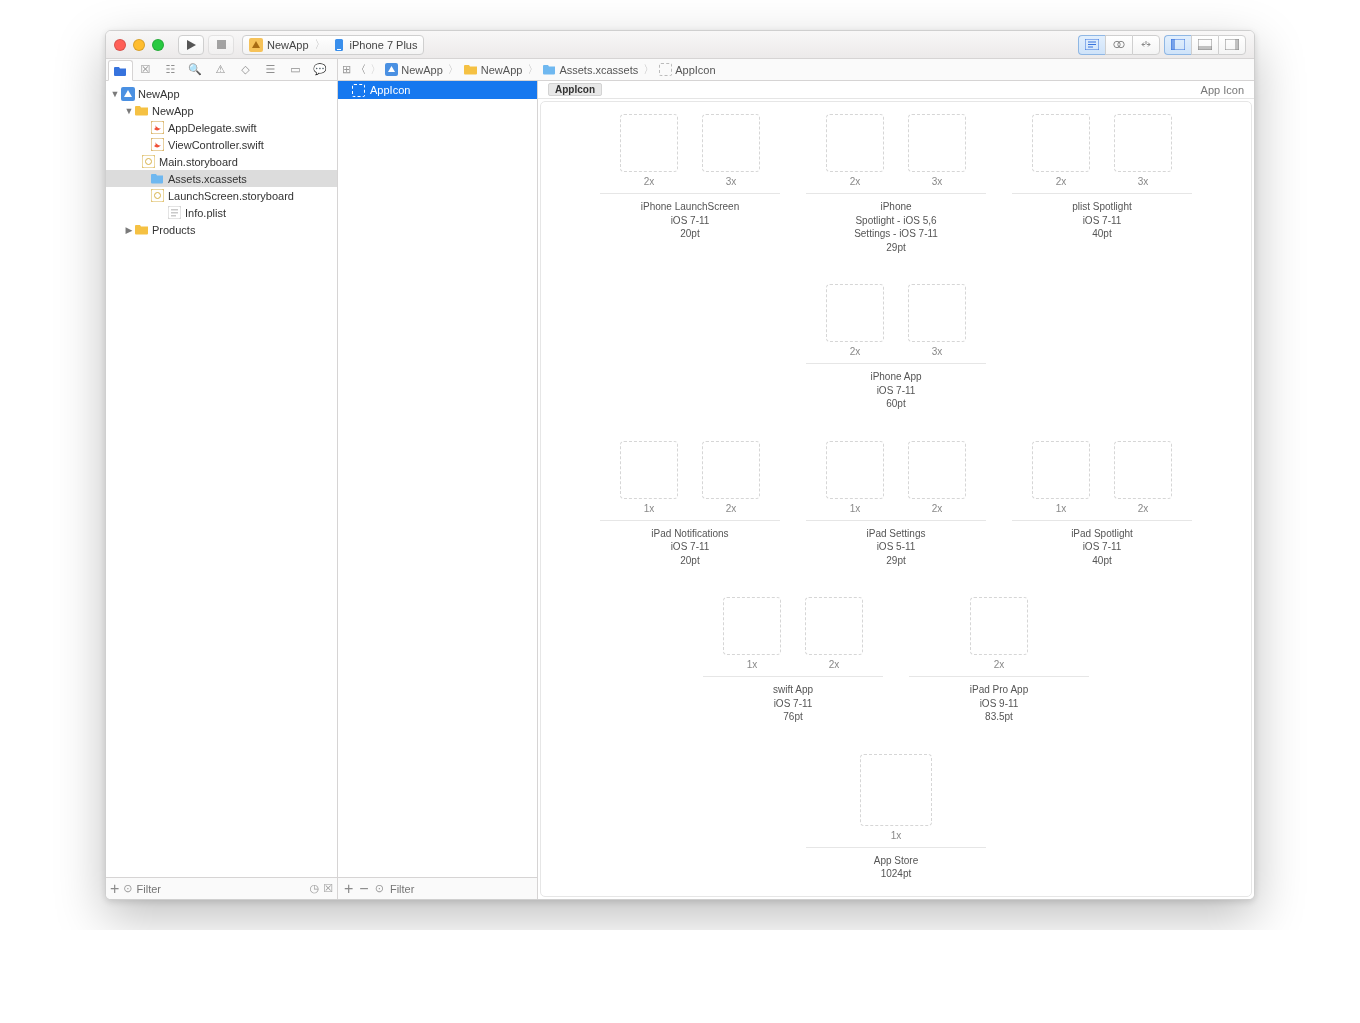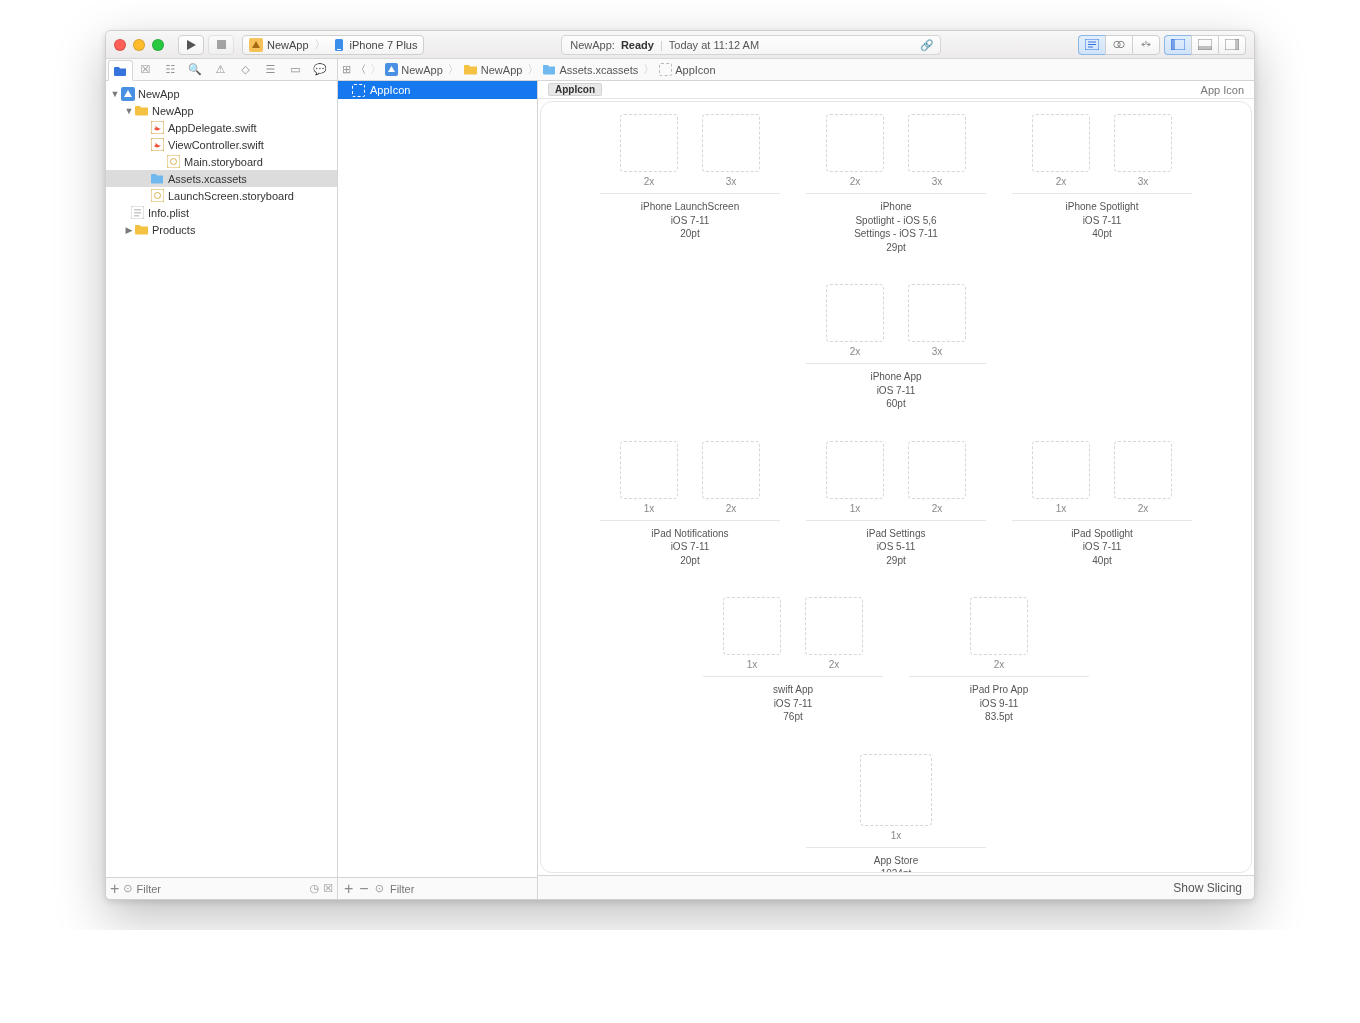--- a/index.html
+++ b/index.html
@@ -103,21 +103,21 @@
   .asset-row.selected { background:#1678ef; color:#fff;}
   .asset-list-col .footer { height:22px; border-top:1px solid #d6d4d4; display:flex; align-items:center; gap:6px; padding:0 6px; background:#fafafa;}
   .asset-list-col .footer input { flex:1; border:none; background:transparent; font-size:11px; outline:none; color:#777;}
   
   .editor { flex:1; display:flex; flex-direction:column; min-width:0; background:#fff;}
   .editor-header { height:18px; border-bottom:1px solid #e5e5e5; display:flex; align-items:center; padding:0 10px; font-size:11px;}
   .editor-header .label { background:#e8e8e8; border:1px solid #d3d3d3; border-radius:2px; padding:0 6px; font-weight:600; font-size:10px;}
   .editor-header .kind { margin-left:auto; color:#777;}
   .canvas {
     flex:1; overflow:auto; padding:12px;
-    border:1px solid #e6e6e6; margin:2px; border-radius:12px;
+    border:1px solid #e6e6e6; margin:2px; border-radius:5px;
   }
   .canvas-inner { display:flex; flex-wrap:wrap; gap:30px 30px; justify-content:center; }
   .set { display:flex; flex-direction:column; align-items:center; width:180px;}
   .wells { display:flex; gap:24px; margin-bottom:2px;}
   .well-col { display:flex; flex-direction:column; align-items:center; gap:4px;}
   .well {
     width:58px; height:58px;
     border:1px dashed #d6d6d6; border-radius:4px;
     background:#fff;
   }
@@ -170,27 +170,20 @@
         </svg>
       <span>NewApp</span>
       <span class="sep">〉</span>
       <svg width="14" height="14" viewBox="0 0 14 14">
           <rect x="3" y="1" width="8" height="12" rx="1.5" fill="#3a8fec"></rect>
           <rect x="5" y="11" width="4" height="1" fill="#fff"></rect>
         </svg>
       <span>iPhone 7 Plus</span>
     </div>
 
-    <div class="status-pill">
-      <span>NewApp:</span>
-      <b style="color:#333">Ready</b>
-      <span style="color:#ccc">|</span>
-      <span>Today at 11:12 AM</span>
-      <span class="link">🔗</span>
-    </div>
 
     <div class="right-toolbar">
       <div class="tb-group">
         <div class="tb-btn active">
           <svg width="14" height="11" viewBox="0 0 14 11">
               <rect width="14" height="11" rx="1" fill="none" stroke="#3773dd"></rect>
               <line x1="3" y1="3" x2="11" y2="3" stroke="#3773dd"></line>
               <line x1="3" y1="5.5" x2="11" y2="5.5" stroke="#3773dd"></line>
               <line x1="3" y1="8" x2="8" y2="8" stroke="#3773dd"></line>
             </svg>
@@ -316,21 +309,21 @@
         </div>
         <div class="tree-row" style="padding-left:44px">
           <span class="ti">
               <svg class="i-swift" viewBox="0 0 13 13">
                 <rect width="13" height="13" rx="2" fill="#fff" stroke="#d0a040"></rect>
                 <path d="M3 8 C5 10 8 10 10 7 C9 8 6 7 4 4 C5 6 5 7 3 8 Z" fill="#f05138"></path>
               </svg>
             </span>
           <span>ViewController.swift</span>
         </div>
-        <div class="tree-row" style="padding-left:60px">
+        <div class="tree-row" style="padding-left:35px">
           <span class="ti">
               <svg class="i-story" viewBox="0 0 13 13">
                 <rect width="13" height="13" rx="2" fill="#fff" stroke="#d8b24a"></rect>
                 <circle cx="6.5" cy="6.5" r="3" fill="none" stroke="#d8b24a"></circle>
               </svg>
             </span>
           <span>Main.storyboard</span>
         </div>
         <div class="tree-row selected" style="padding-left:44px">
           <span class="ti">
@@ -342,21 +335,21 @@
         </div>
         <div class="tree-row" style="padding-left:44px">
           <span class="ti">
               <svg class="i-story" viewBox="0 0 13 13">
                 <rect width="13" height="13" rx="2" fill="#fff" stroke="#d8b24a"></rect>
                 <circle cx="6.5" cy="6.5" r="3" fill="none" stroke="#d8b24a"></circle>
               </svg>
             </span>
           <span>LaunchScreen.storyboard</span>
         </div>
-        <div class="tree-row" style="padding-left:24px">
+        <div class="tree-row" style="padding-left:61px">
           <span class="ti">
               <svg class="i-plist" viewBox="0 0 13 13">
                 <rect width="13" height="13" rx="2" fill="#fff" stroke="#c9c9c9"></rect>
                 <rect x="3" y="3" width="7" height="1.5" fill="#c9c9c9"></rect>
                 <rect x="3" y="6" width="7" height="1.5" fill="#c9c9c9"></rect>
                 <rect x="3" y="9" width="5" height="1.5" fill="#c9c9c9"></rect>
               </svg>
             </span>
           <span>Info.plist</span>
         </div>
@@ -448,21 +441,21 @@
                     <div class="well"></div>
                     <div class="scale-label">2x</div>
                   </div>
                   <div class="well-col">
                     <div class="well"></div>
                     <div class="scale-label">3x</div>
                   </div>
                 </div>
                 <div class="divider"></div>
                 <div class="caption">
-                  <div>iPhone Spotlight</div>
+                  <div>plist Spotlight</div>
                   <div>iOS 7-11</div>
                   <div>40pt</div>
                 </div>
               </div>
             </div>
             <div style="display: flex; gap: 26px; justify-content: center; width: 100%;">
               <div class="set">
                 <div class="wells">
                   <div class="well-col">
                     <div class="well"></div>
@@ -582,19 +575,16 @@
                 <div class="divider"></div>
                 <div class="caption">
                   <div>App Store</div>
                   <div>1024pt</div>
                 </div>
               </div>
             </div>
           </div>
       </div>
 
-      <div class="editor-footer">
-        <span>Show Slicing</span>
-      </div>
     </div>
 
   </div>
 </div>
 
 </body></html>

